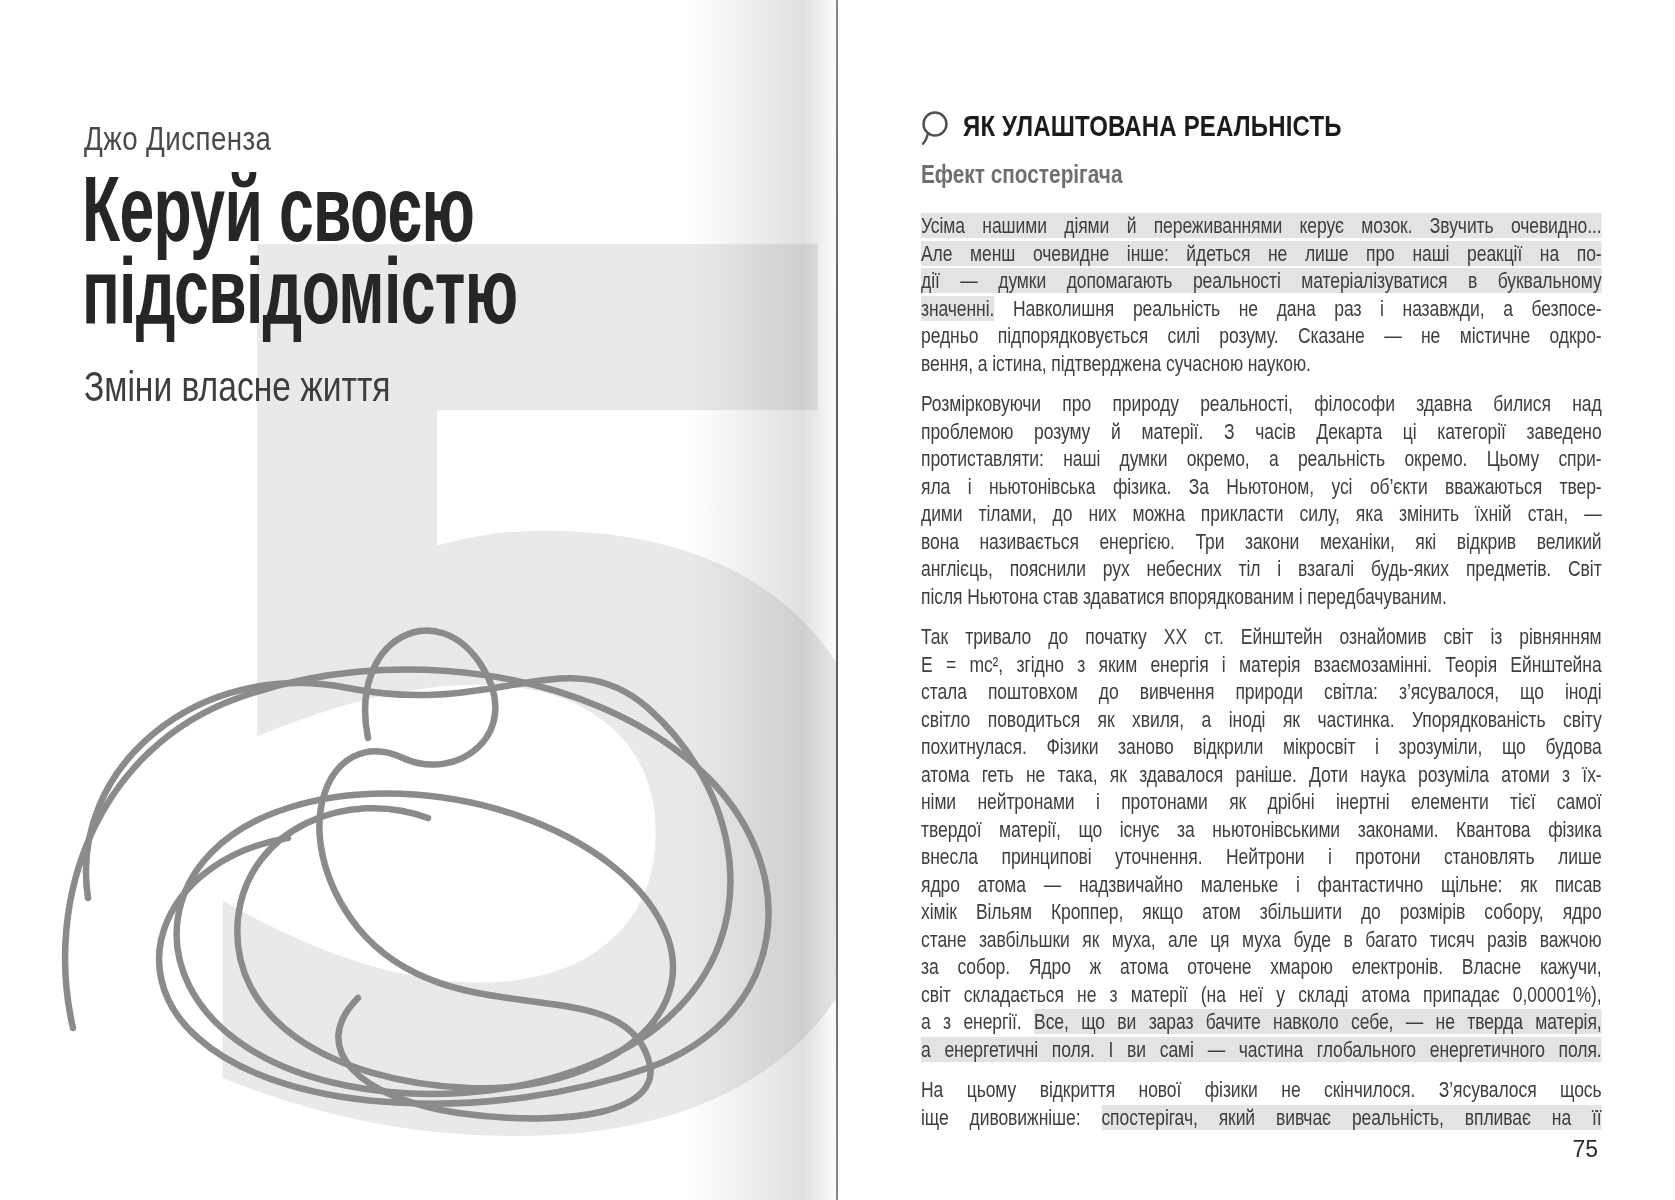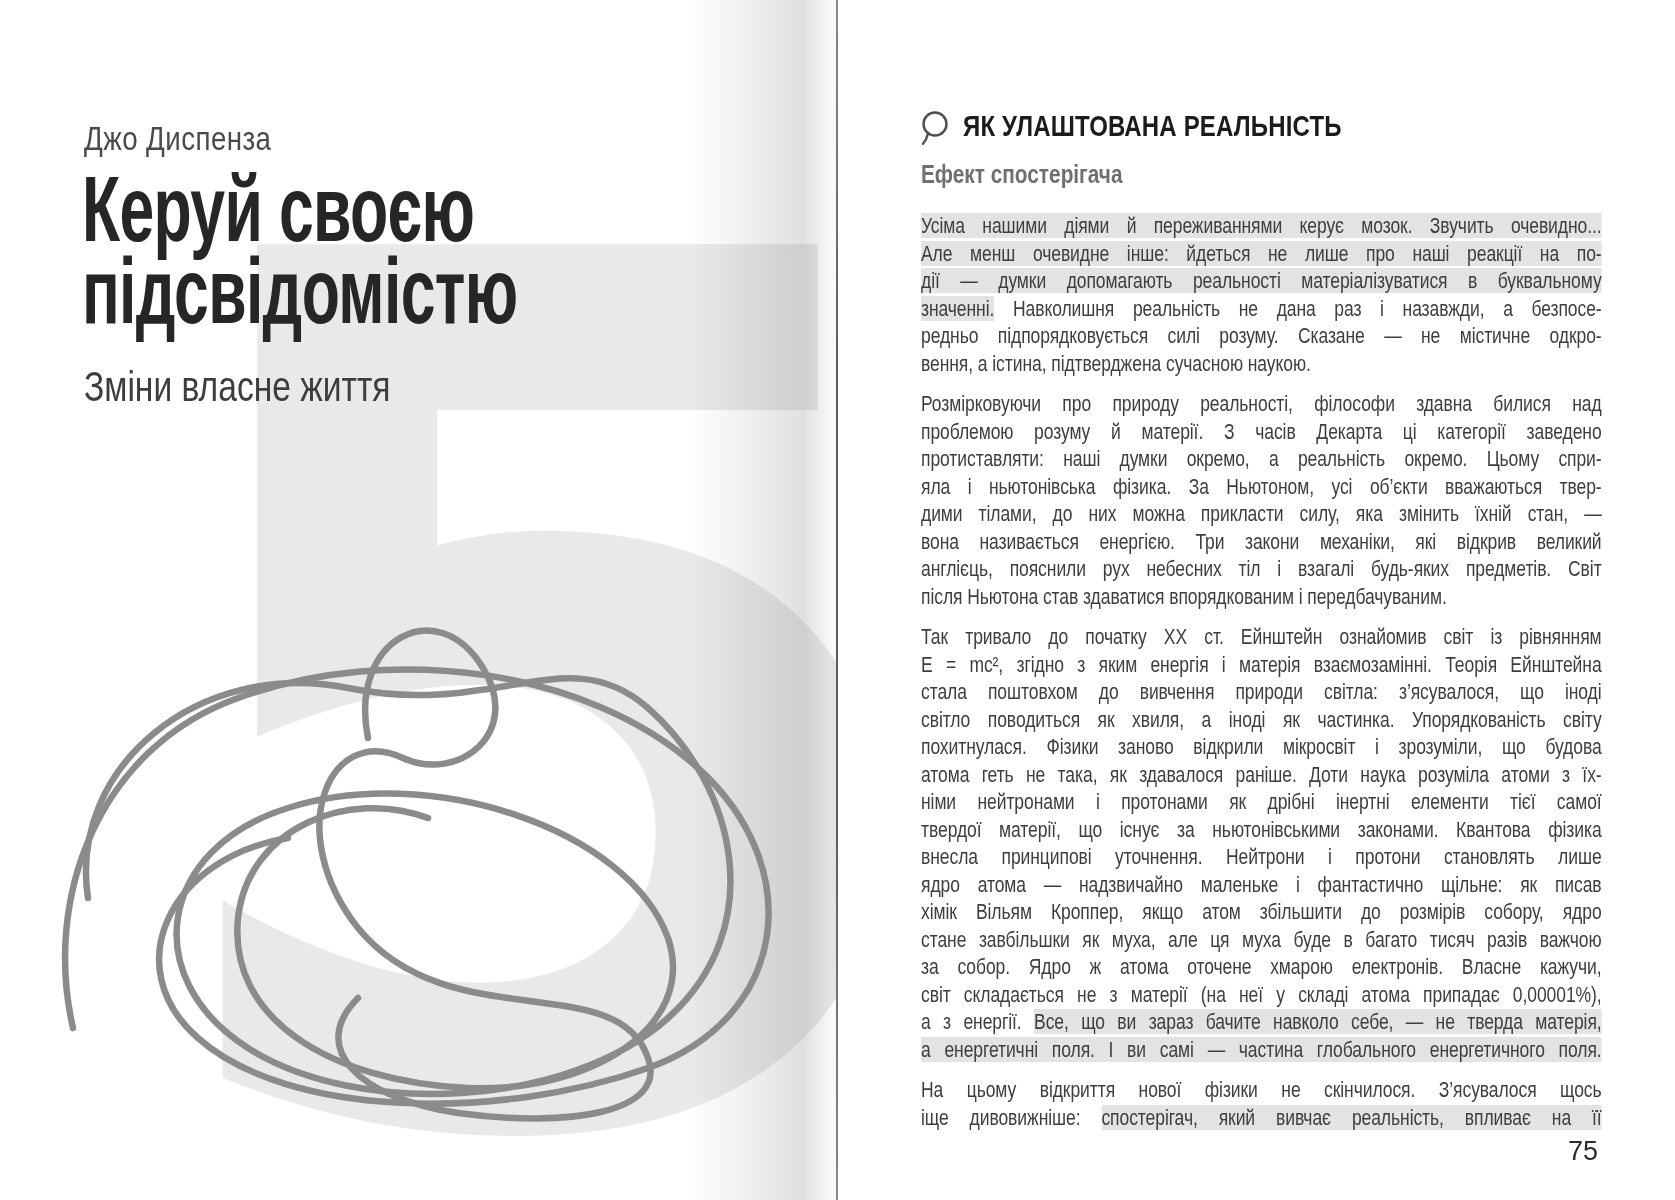--- a/index.html
+++ b/index.html
@@ -32,21 +32,21 @@
   .chapter-heading{position:absolute;left:963px;top:109px;font-weight:700;font-size:30px;line-height:34px;
           color:#1b1b1b;transform:scaleX(.80);transform-origin:0 0;letter-spacing:.2px;white-space:nowrap;}
   .sub-heading{position:absolute;left:921px;top:159px;font-weight:700;font-size:26px;line-height:30px;
           color:#6f6f6f;transform:scaleX(.80);transform-origin:0 0;white-space:nowrap;}
   .body-text{position:absolute;left:921px;top:212px;width:855px;transform:scaleX(.796);transform-origin:0 0;
           font-size:22px;line-height:27.5px;color:#3e3e3e;letter-spacing:-0.1px;}
   .para{margin:0 0 13px 0;}
   .line{text-align:left;}
   .line.j{text-align:justify;text-align-last:justify;}
   .hl{background:#e3e3e3;}
-  .page-number{position:absolute;right:77px;top:1136px;font-size:27px;color:#2c2c2c;}
+  .page-number{position:absolute;right:77px;top:1136px;font-size:23px;color:#2c2c2c;}
 </style>
 </head>
 <body>
 
 <div class="stage">
 
   <div class="left-page">
     <div class="watermark">5</div>
 
     <svg class="scribble" width="782" height="530" viewBox="0 0 782 530">

